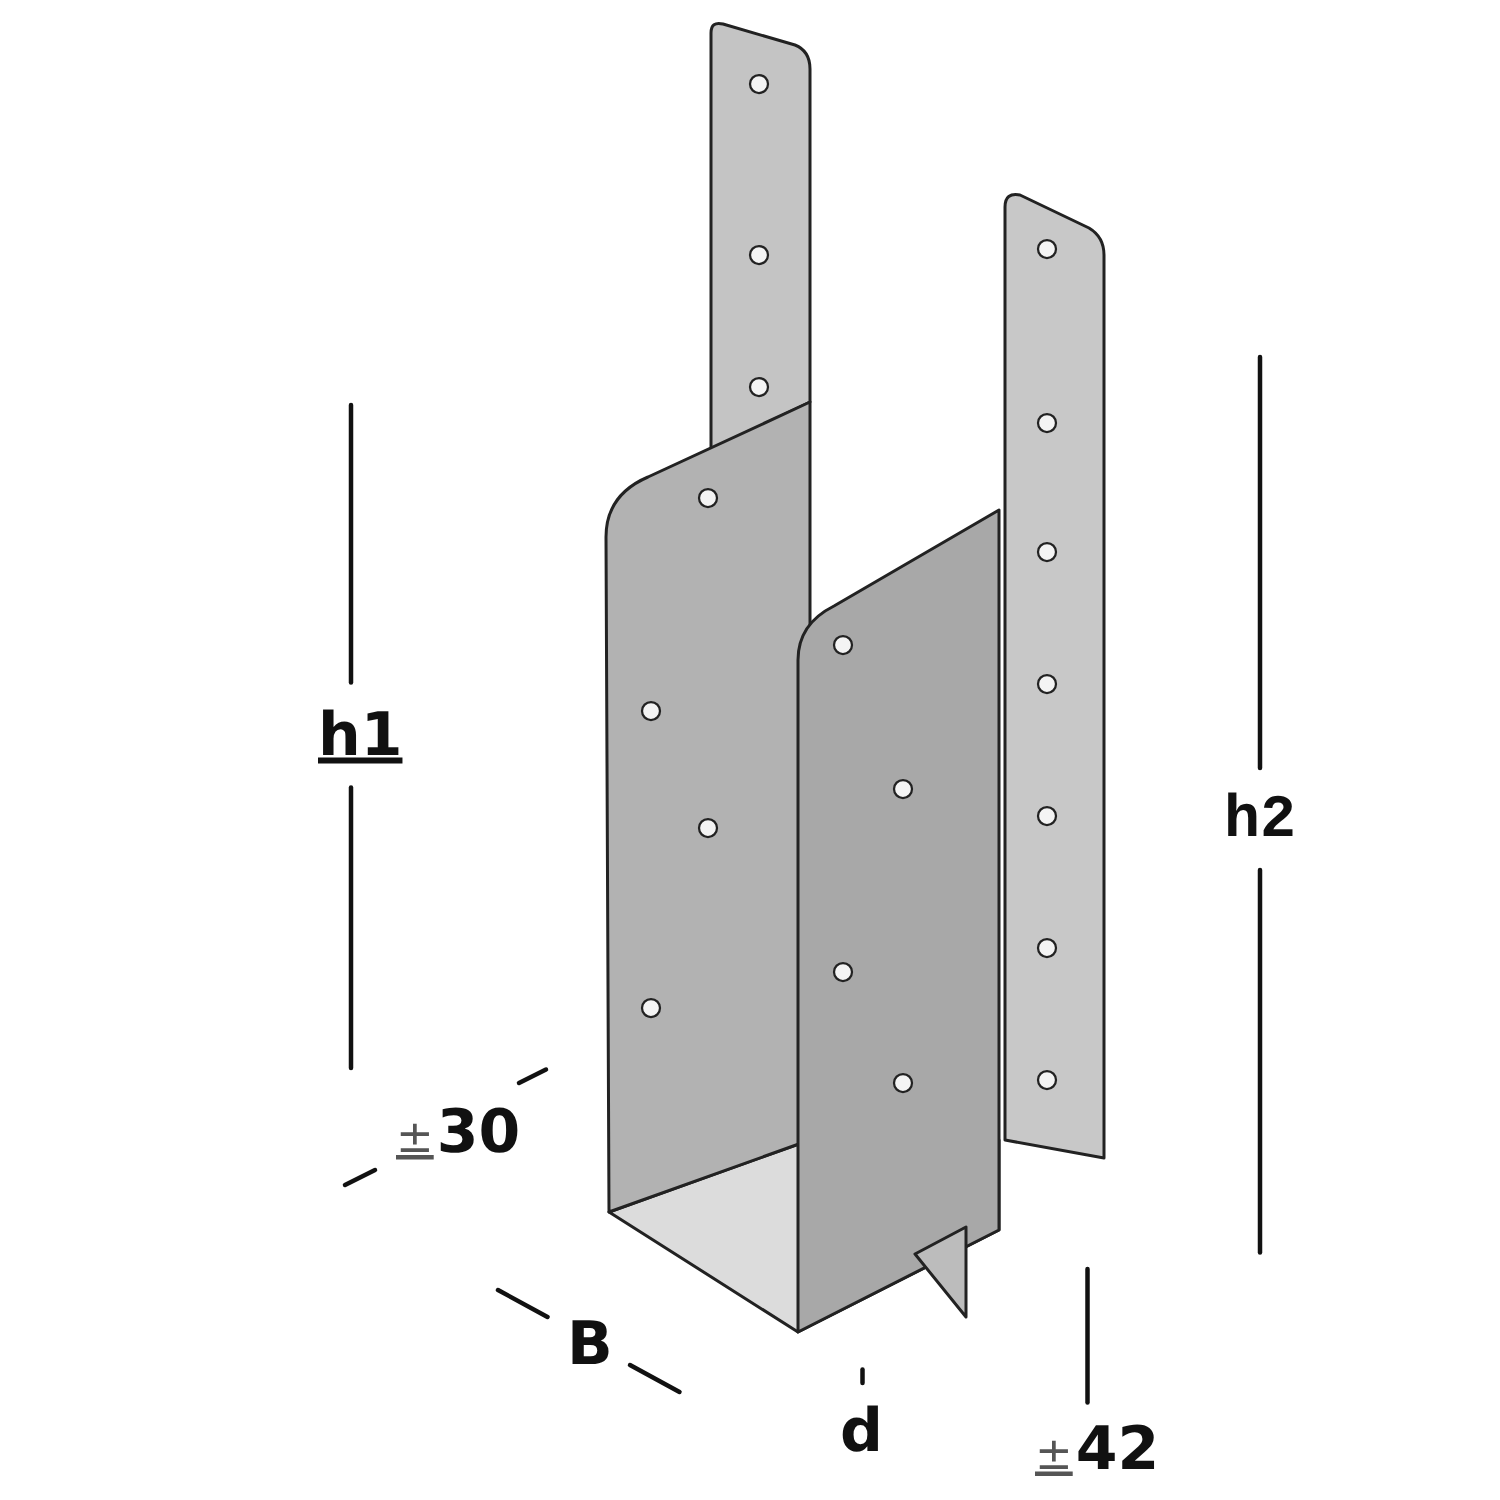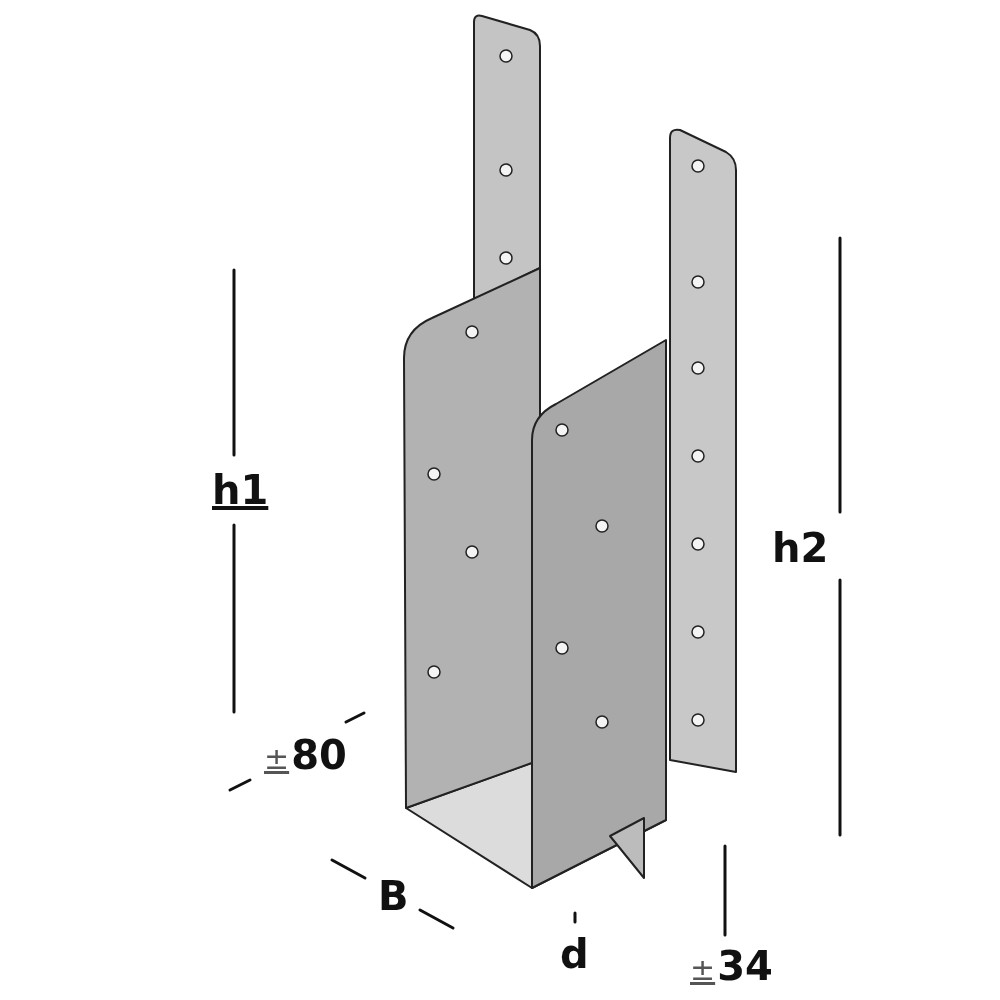--- a/index.html
+++ b/index.html
@@ -56,17 +56,17 @@
     <line x1="346" y1="722" x2="364" y2="713"></line>
       <line x1="230" y1="790" x2="250" y2="780"></line>
     <line x1="332" y1="860" x2="365" y2="878"></line>
       <line x1="420" y1="910" x2="453" y2="928"></line>
     <line x1="575" y1="913" x2="575" y2="922"></line>
     <line x1="725" y1="846" x2="725" y2="935"></line>
   </g>
 </svg>
 
 <div class="lbl" style="left:212px;top:470px;text-decoration:underline;">h1</div>
-<div class="lbl" style="left:772px;top:528px;">h2</div>
-<div class="lbl" style="left:264px;top:735px;"><span class="pm">±</span><span>80</span></div>
+<div class="lbl" style="left:816px;top:528px;font-family:Liberation Mono, monospace;">h2</div>
+<div class="lbl" style="left:264px;top:735px;"><span class="pm">±</span><span>30</span></div>
 <div class="lbl" style="left:378px;top:876px;">B</div>
 <div class="lbl" style="left:560px;top:934px;">d</div>
-<div class="lbl" style="left:690px;top:946px;"><span class="pm">±</span><span>34</span></div>
+<div class="lbl" style="left:690px;top:946px;"><span class="pm">±</span><span>42</span></div>
 
 </body></html>

